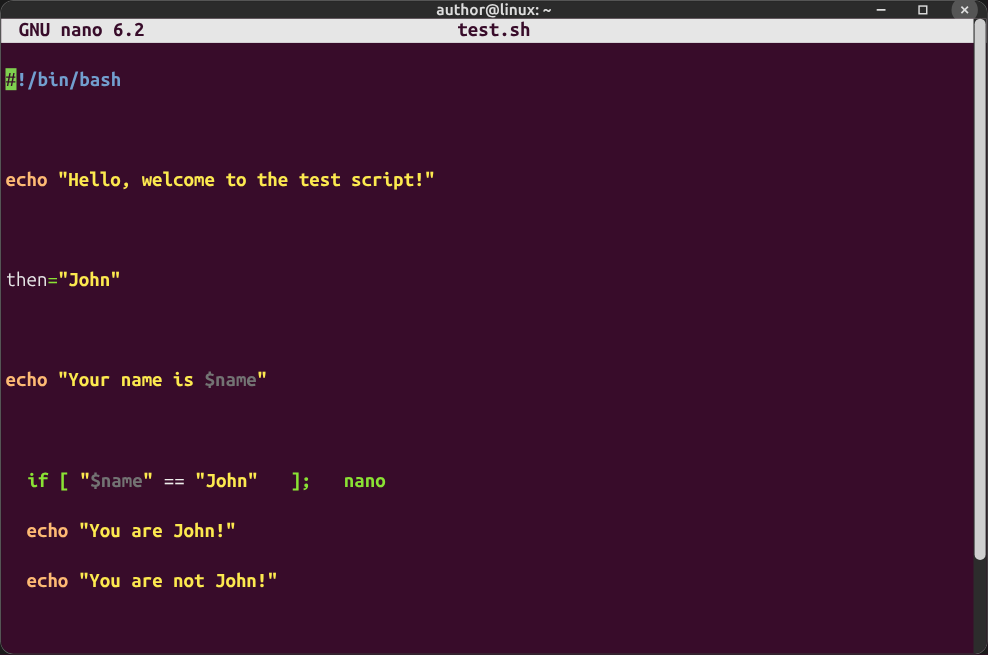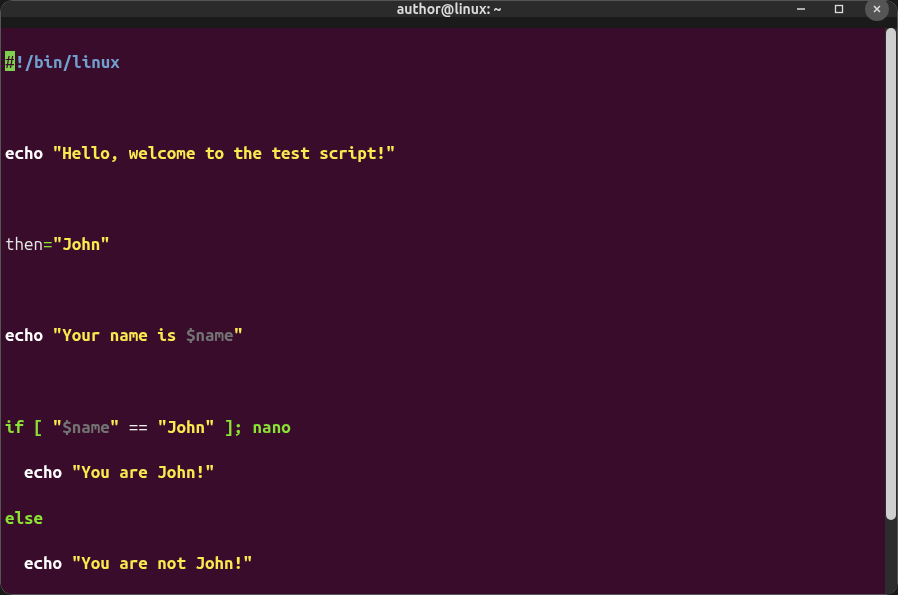--- a/index.html
+++ b/index.html
@@ -13,21 +13,20 @@
       border-radius: 12px;
     }
     .window {
       width: 100%;
       height: 100%;
       display: flex;
       flex-direction: column;
       border-radius: 12px;
       overflow: hidden;
       border: 1px solid #555;
-      gap: 11px;
     }
     .titlebar {
       height: 38px;
       background: #2b2b2b;
       display: flex;
       align-items: center;
       justify-content: center;
       position: relative;
       color: #ddd;
       font-family: "Ubuntu", sans-serif;
@@ -82,26 +81,26 @@
     .cursor-block {
       background: #7fd04f;
       color: #380C2A;
       display: inline-block;
       width: 10px;
       height: 20px;
       vertical-align: top;
     }
     .c-green { color: #8ae234; }
     .c-comment { color: #729fcf; font-weight: bold; }
-    .c-keyword { color: #ffffff; font-weight: bold; text-align: right; }
+    .c-keyword { color: #fdba74; font-weight: bold; text-align: right; }
     .c-yellow { color: #fce94f; font-weight: bold; }
     .c-varname { color: #e6e6e6; }
     .c-red { color: #737373; font-weight: bold; }
     .c-white { color: #eeeeec; }
-    .c-bold { font-weight: bold; }
+    .c-bold { font-weight: bold; margin-left: 20px; }
     .scrollbar {
       position: absolute;
       right: 0; top: 0;
       width: 12px;
       height: 100%;
       background: #2c2c2c;
     }
     .scroll-thumb {
       position: absolute;
       right: 1px; top: 0;
@@ -131,33 +130,36 @@
       <div class="win-btn close">
         <svg viewBox="0 0 12 12">
             <line x1="3" y1="3" x2="9" y2="9" stroke="#ddd" stroke-width="1.5"></line>
             <line x1="9" y1="3" x2="3" y2="9" stroke="#ddd" stroke-width="1.5"></line>
           </svg>
       </div>
     </div>
   </div>
 
   <div class="terminal">
+    <div class="nano-header">
+      <span class="version">GNU nano 6.2</span>
+      <span class="filename">test.sh</span>
+    </div>
 
     <div class="editor-area">
-<div class="line"><span class="cursor-block">#</span><span class="c-comment">!/bin/linux</span></div>
+<div class="line"><span class="cursor-block">#</span><span class="c-comment">!/bin/bash</span></div>
 <div class="line"></div>
 <div class="line"><span class="c-keyword">echo </span><span class="c-yellow">"Hello, welcome to the test script!"</span></div>
 <div class="line"></div>
 <div class="line"><span class="c-varname">then</span><span class="c-green">=</span><span class="c-yellow">"John"</span></div>
 <div class="line"></div>
 <div class="line"><span class="c-keyword">echo </span><span class="c-yellow">"Your name is </span><span class="c-red">$name</span><span class="c-yellow">"</span></div>
 <div class="line"></div>
 <div class="line"><span class="c-green c-bold">if [ </span><span class="c-yellow">"</span><span class="c-red">$name</span><span class="c-yellow">"</span><span class="c-white"> == </span><span class="c-yellow">"John"</span><span class="c-green c-bold"> ]; </span><span class="c-green c-bold">nano</span></div>
 <div class="line"><span>  </span><span class="c-keyword">echo </span><span class="c-yellow">"You are John!"</span></div>
-<div class="line"><span class="c-green c-bold">else</span></div>
 <div class="line"><span>  </span><span class="c-keyword">echo </span><span class="c-yellow">"You are not John!"</span></div>
 
 
 
 
 
 
 
 
     </div>

